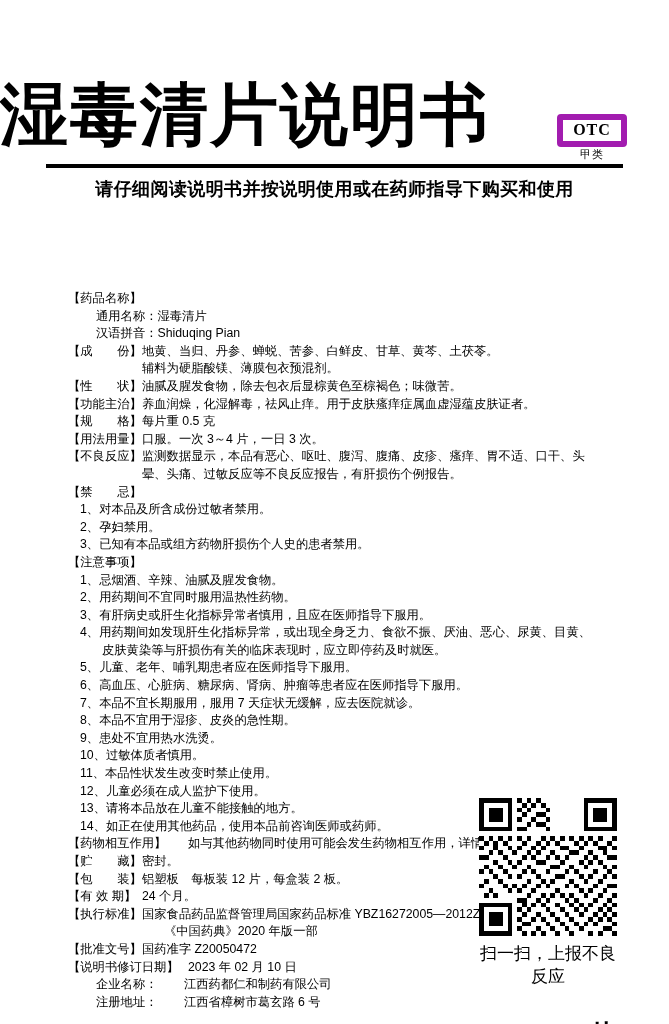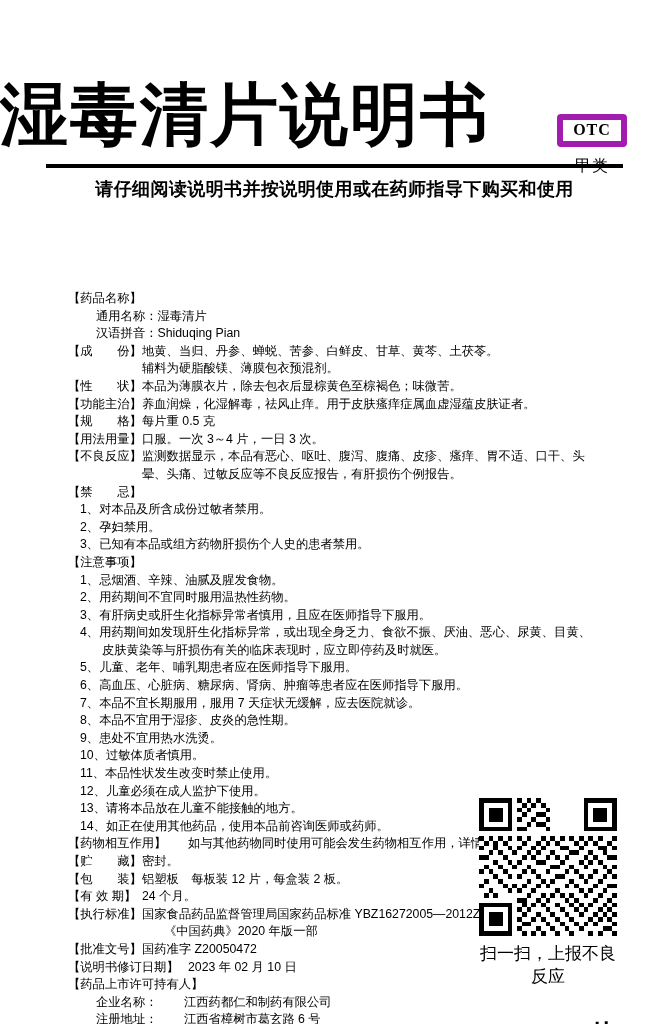--- a/index.html
+++ b/index.html
@@ -34,22 +34,22 @@
     border: 6px solid #a21caf;
     border-radius: 4px;
     font-size: 16px;
     font-weight: bold;
     letter-spacing: 1px;
     padding: 1px 4px 2px 4px;
     line-height: 1.1;
     font-family: Liberation Serif, serif;
   }
   .otc-sub {
-    font-size: 16px;
-    margin-top: 9px;
+    font-size: 11px;
+    margin-top: 0;
     letter-spacing: 1px;
   }
   
   .title {
     text-align: left;
     font-size: 68px;
     font-weight: bold;
     letter-spacing: 2px;
     margin: 76px 0 0 0;
     font-family: "DejaVu Sans", sans-serif;
@@ -167,21 +167,21 @@
     </div>
 
     <div class="row">
       <span class="label">【成　　份】</span>
       <span class="val">地黄、当归、丹参、蝉蜕、苦参、白鲜皮、甘草、黄芩、土茯苓。</span>
     </div>
     <div class="sub">辅料为硬脂酸镁、薄膜包衣预混剂。</div>
 
     <div class="row">
       <span class="label">【性　　状】</span>
-      <span class="val">本品为薄膜衣片，除去包衣后显棕黄色至棕褐色；味微苦。</span>
+      <span class="val">油腻及腥发食物，除去包衣后显棕黄色至棕褐色；味微苦。</span>
     </div>
 
     <div class="row">
       <span class="label">【功能主治】</span>
       <span class="val">养血润燥，化湿解毒，祛风止痒。用于皮肤瘙痒症属血虚湿蕴皮肤证者。</span>
     </div>
 
     <div class="row">
       <span class="label">【规　　格】</span>
       <span class="val">每片重 0.5 克</span>
@@ -249,21 +249,20 @@
     <div class="row">
       <span class="label">【批准文号】</span>
       <span class="val">国药准字 Z20050472</span>
     </div>
 
     <div class="row">
       <span class="label xwide">【说明书修订日期】</span>
       <span class="val">2023 年 02 月 10 日</span>
     </div>
 
-    <div>【药品上市许可持有人】</div>
     <div class="kv" style="padding-left:28px">
       <span class="k2">企业名称：</span>
       <span class="v">江西药都仁和制药有限公司</span>
     </div>
     <div class="kv" style="padding-left:28px">
       <span class="k2">注册地址：</span>
       <span class="v">江西省樟树市葛玄路 6 号</span>
     </div>
 
   </div>

